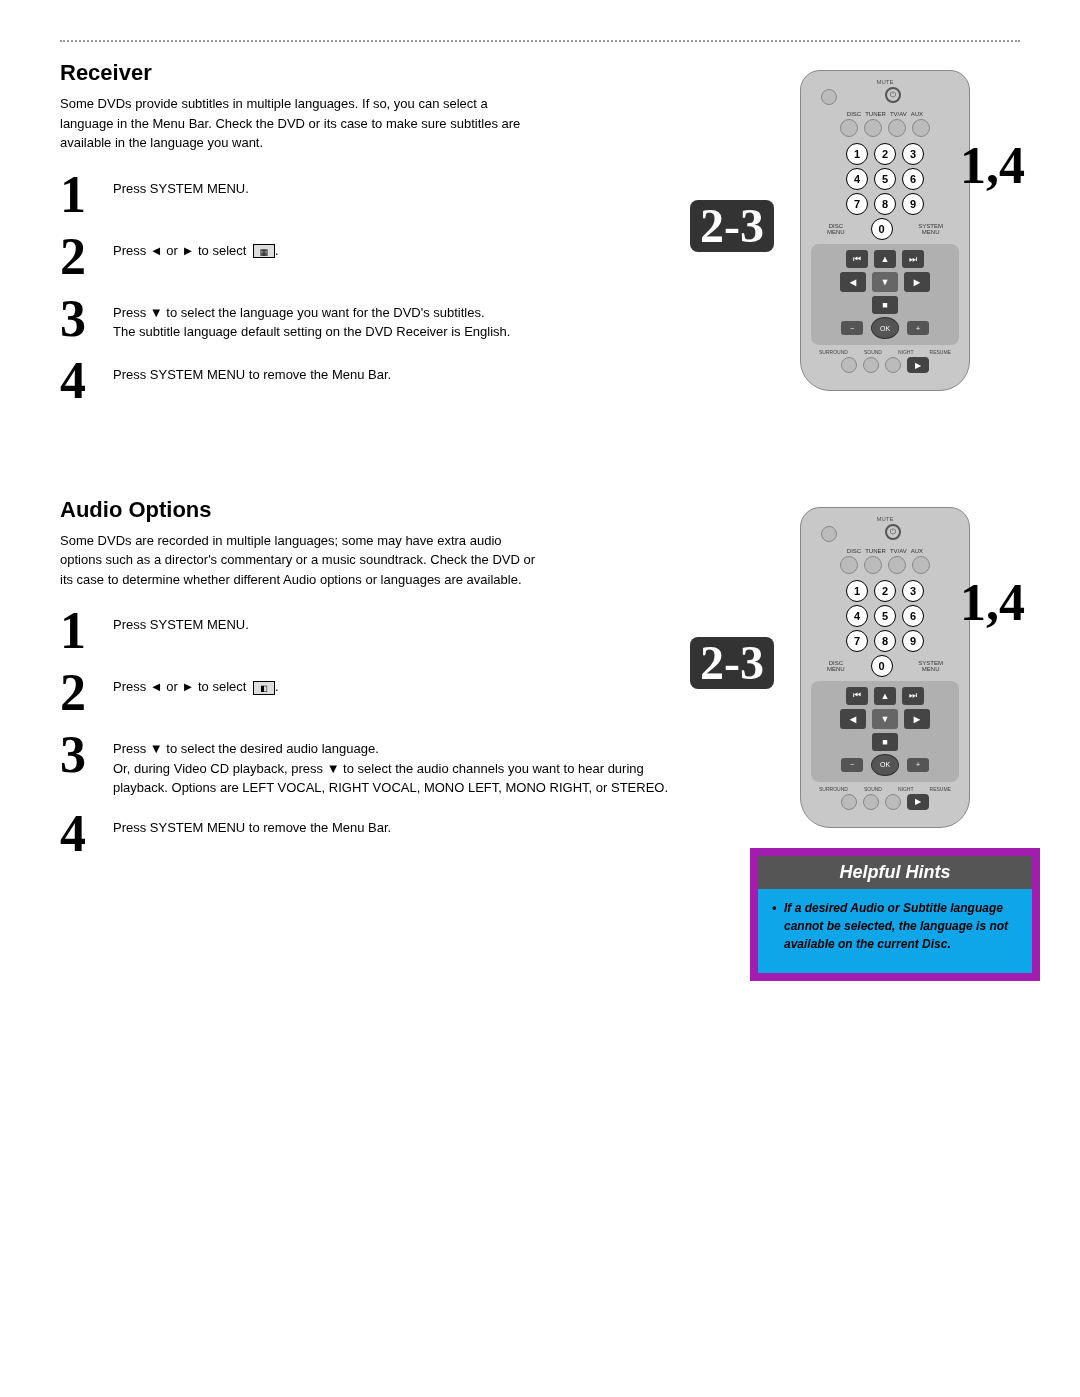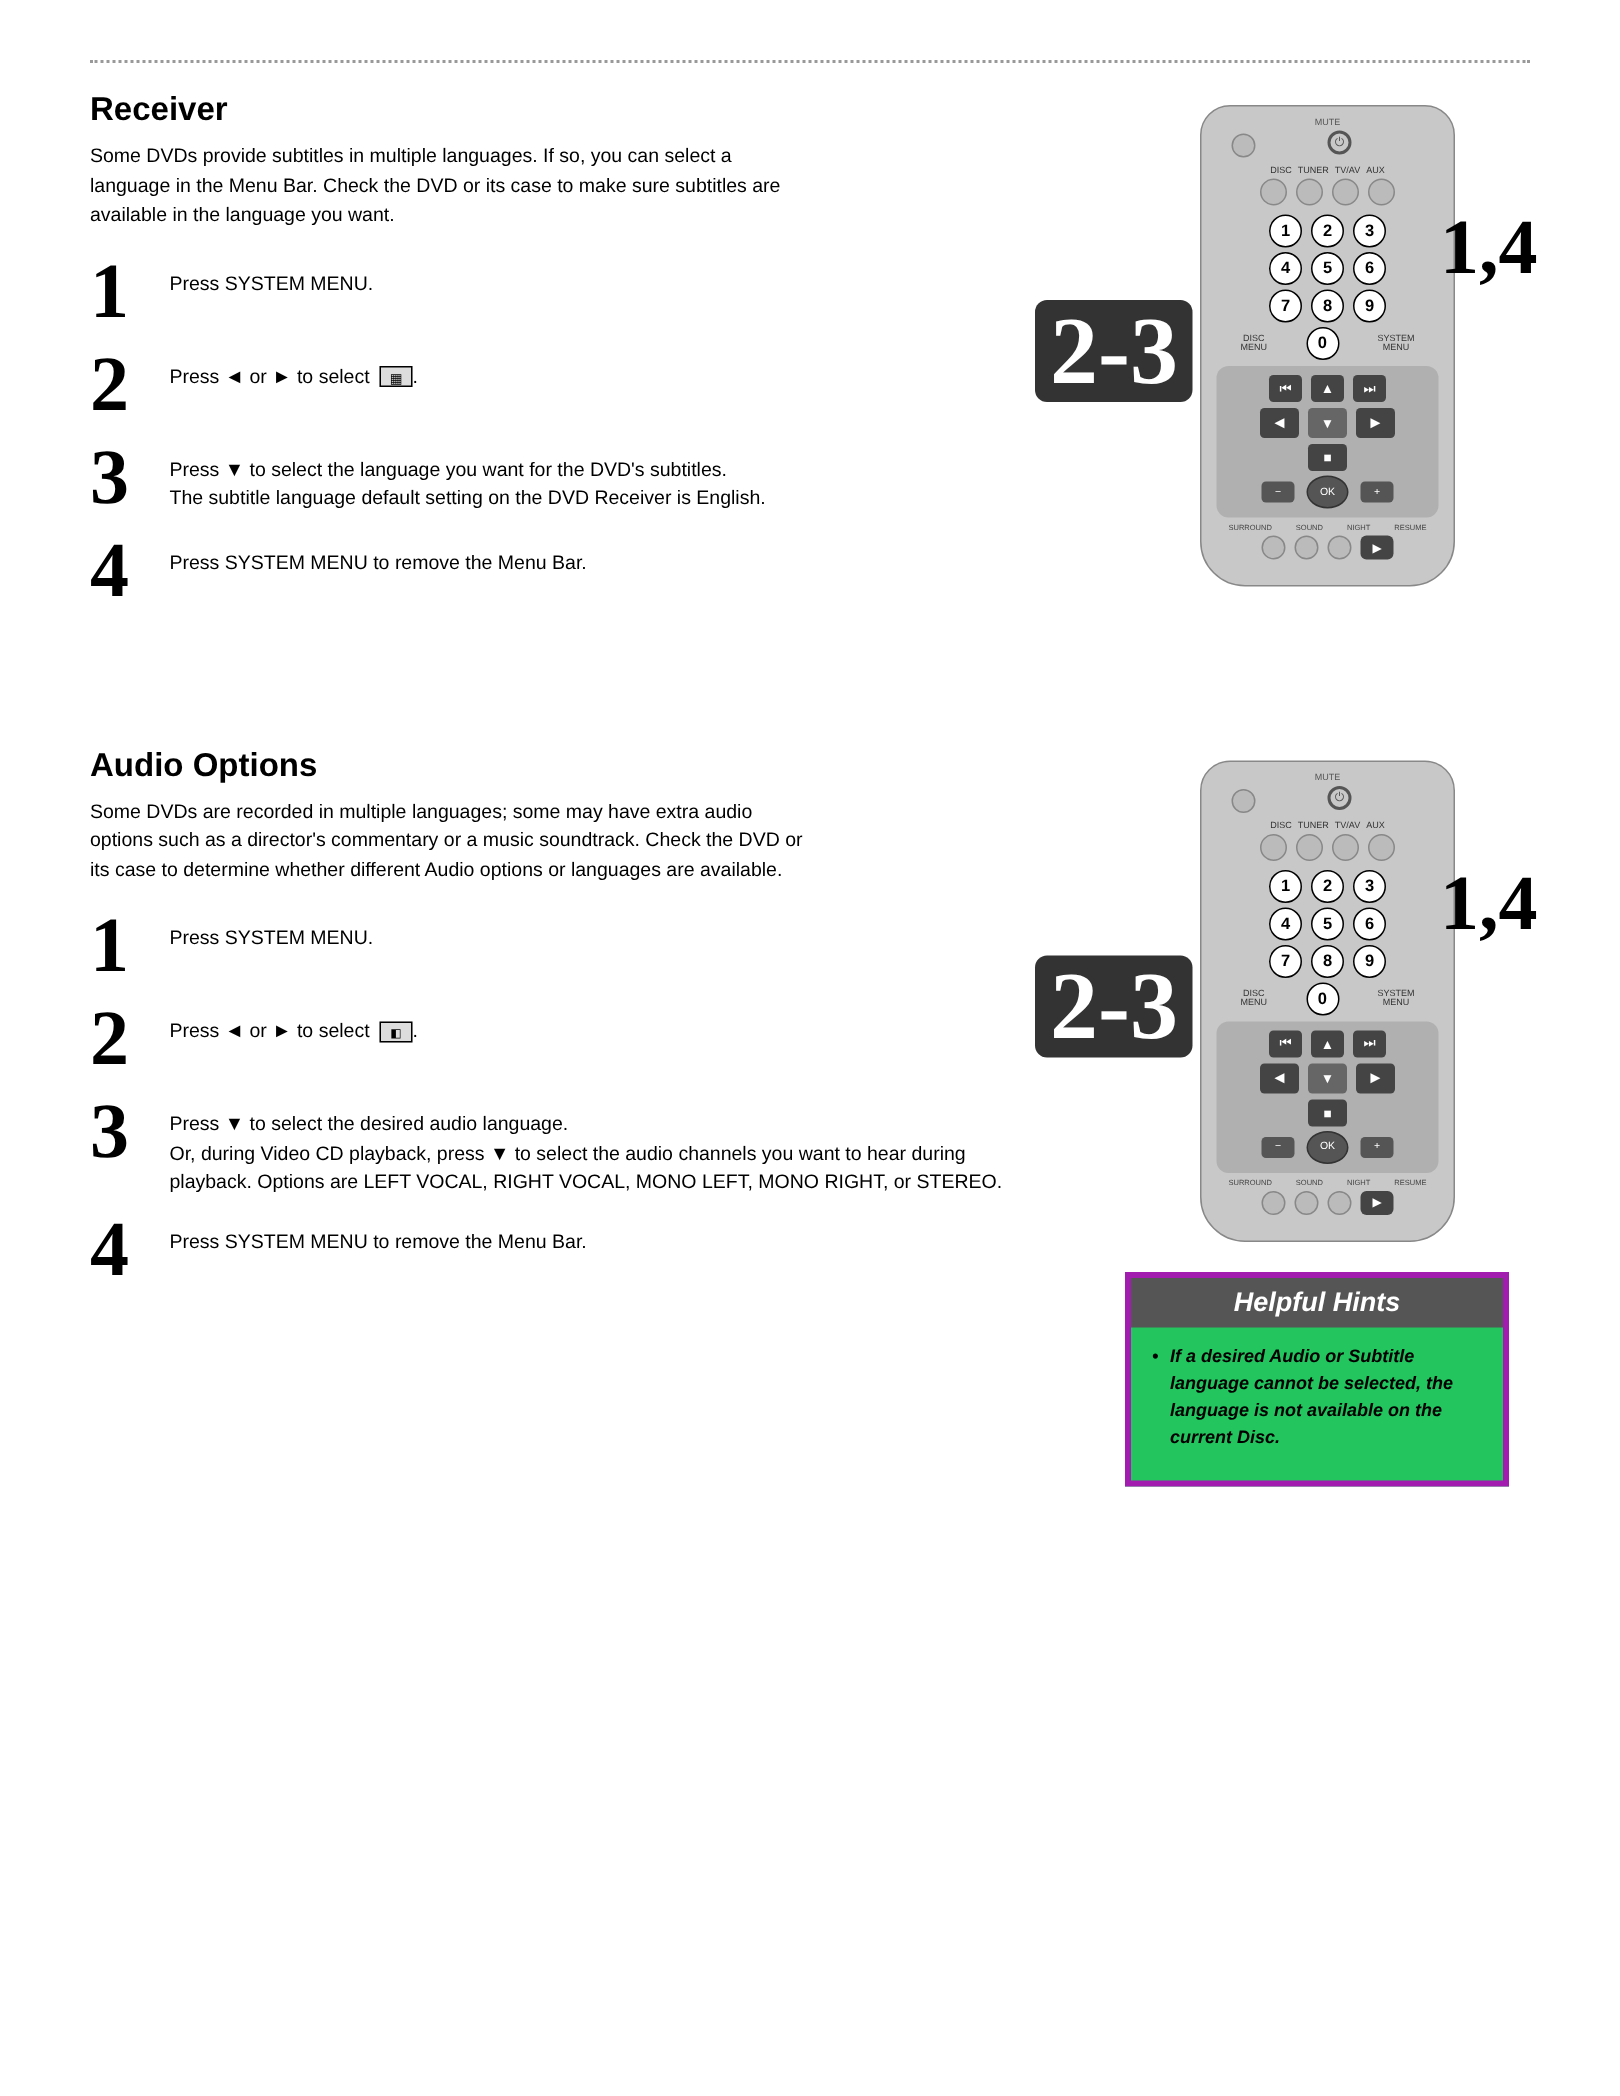--- a/index.html
+++ b/index.html
@@ -88,25 +88,25 @@
       line-height: 1.5;
       padding-top: 10px;
     }
 
     .step-text strong {
       font-weight: normal;
     }
 
     
     .helpful-hints {
-      border: 4px solid #a21caf;
-      background: #22c55e;
+      border: 8px solid #a21caf;
+      background: #0ea5e9;
       padding: 0;
       margin-top: 20px;
-      width: 256px;
+      width: 290px;
     }
 
     .helpful-hints-title {
       background: #555;
       color: #fff;
       font-style: italic;
       font-weight: bold;
       font-size: 18px;
       text-align: center;
       padding: 6px 10px;
@@ -238,21 +238,21 @@
     }
 
     
     .remote-section-wrapper {
       position: relative;
       width: 320px;
     }
 
     .overlay-23 {
       position: absolute;
-      font-size: 64px;
+      font-size: 48px;
       font-weight: bold;
       font-family: Georgia, serif;
       color: #fff;
       background: #333;
       border-radius: 8px;
       padding: 2px 10px;
       left: -10px;
       top: 140px;
       z-index: 10;
       line-height: 1;

